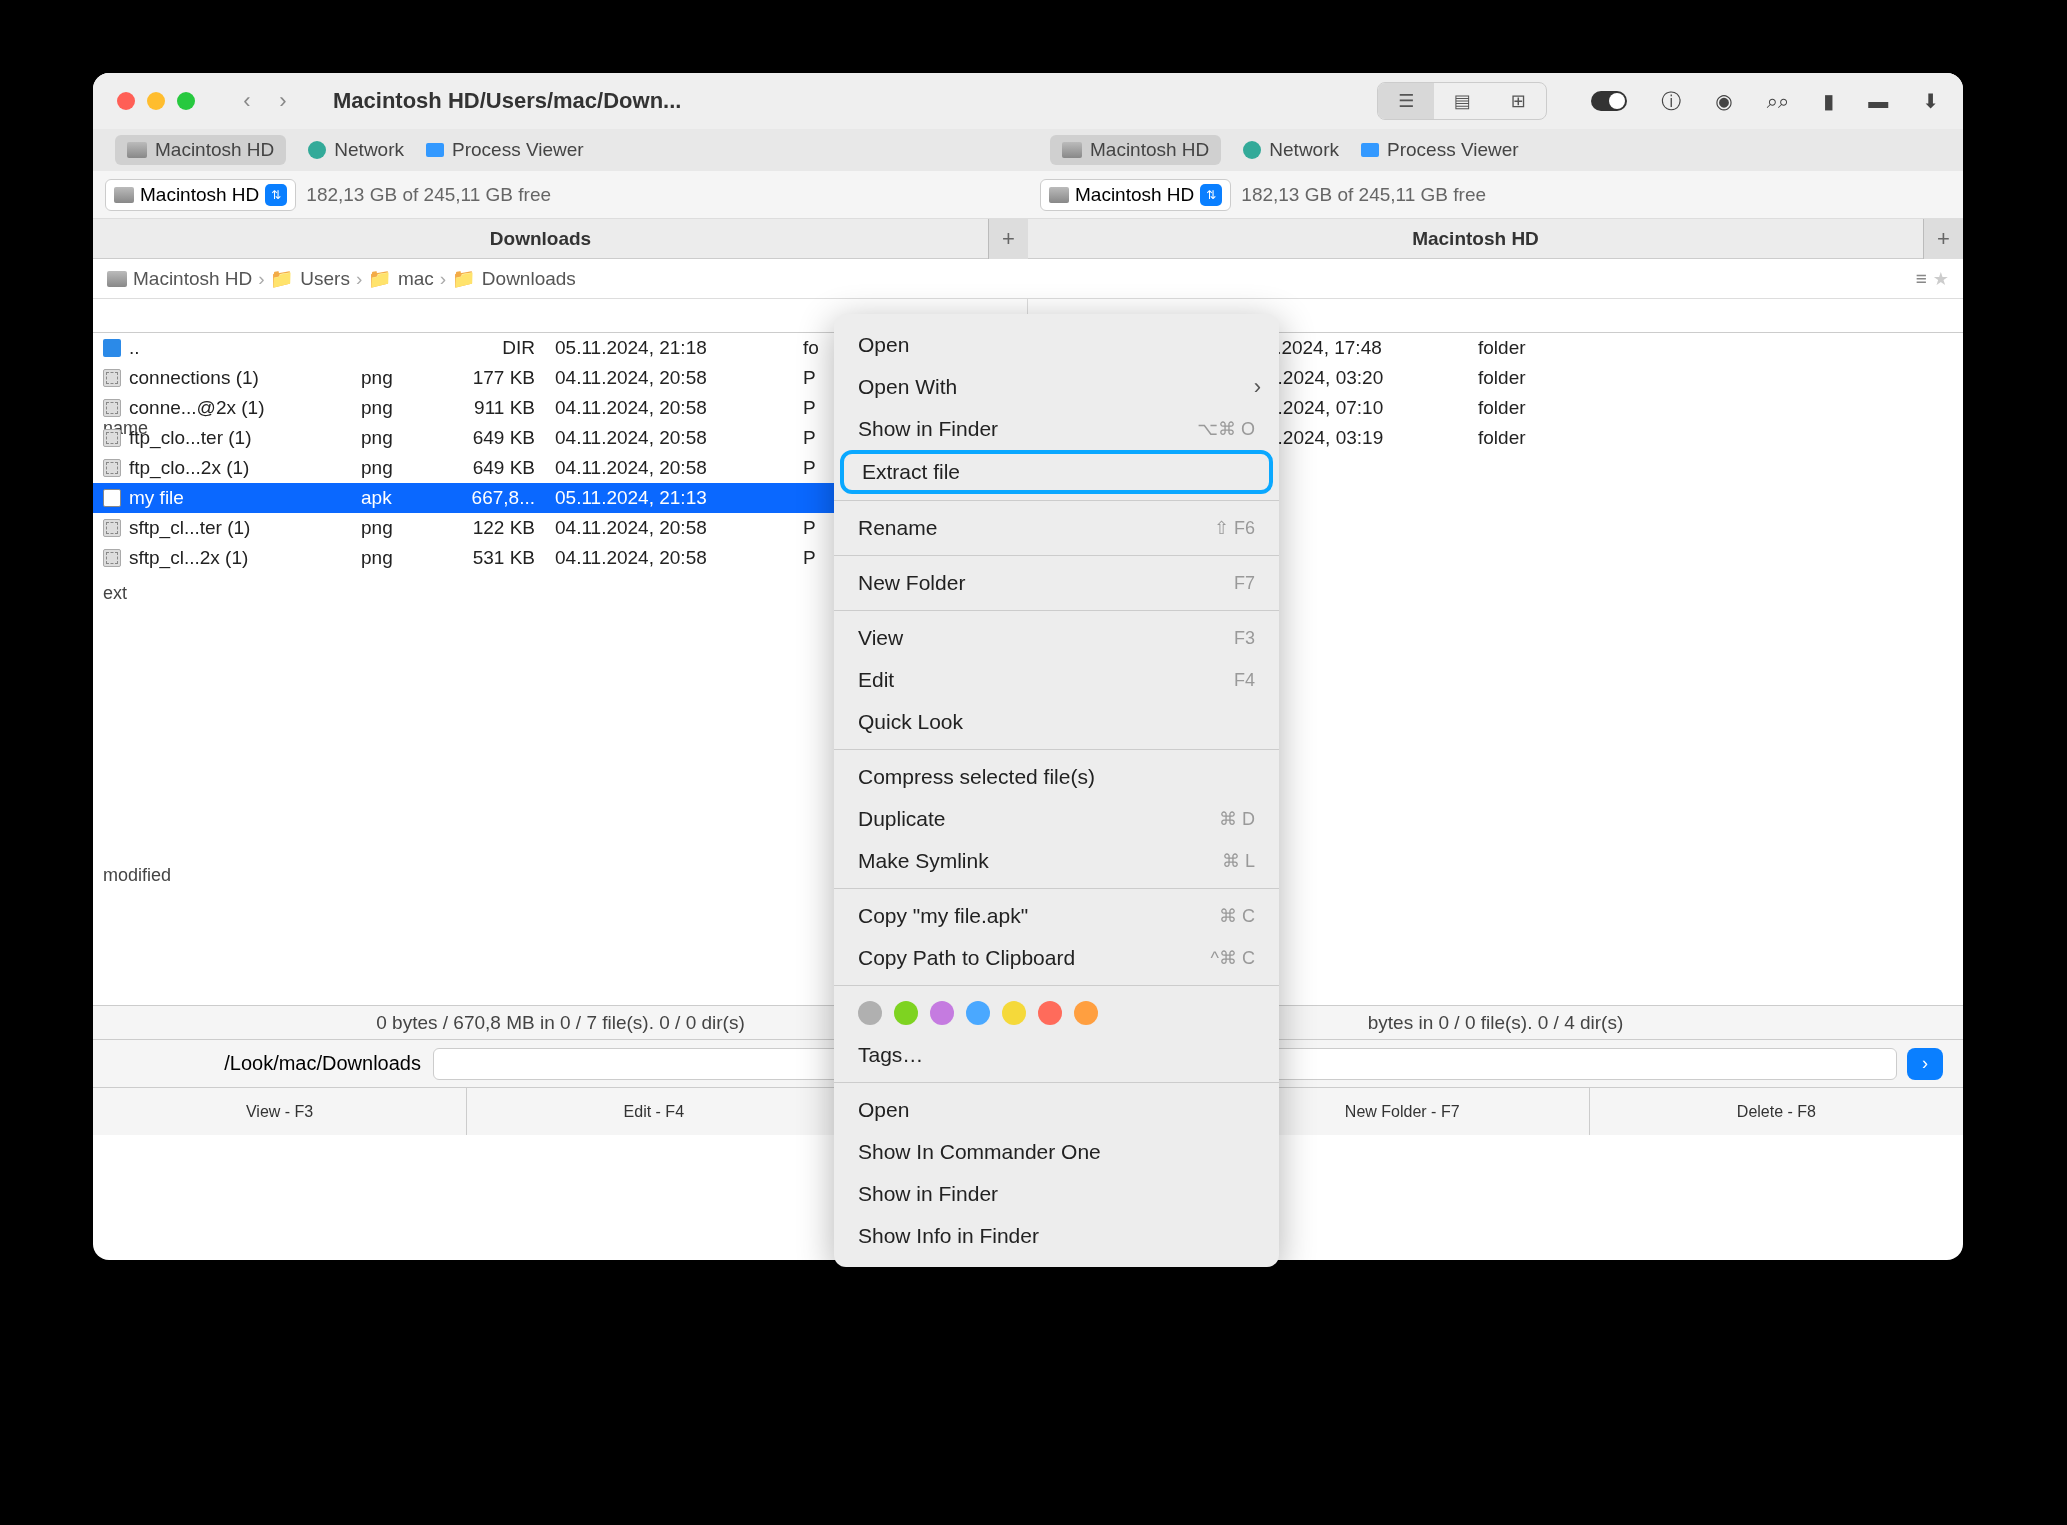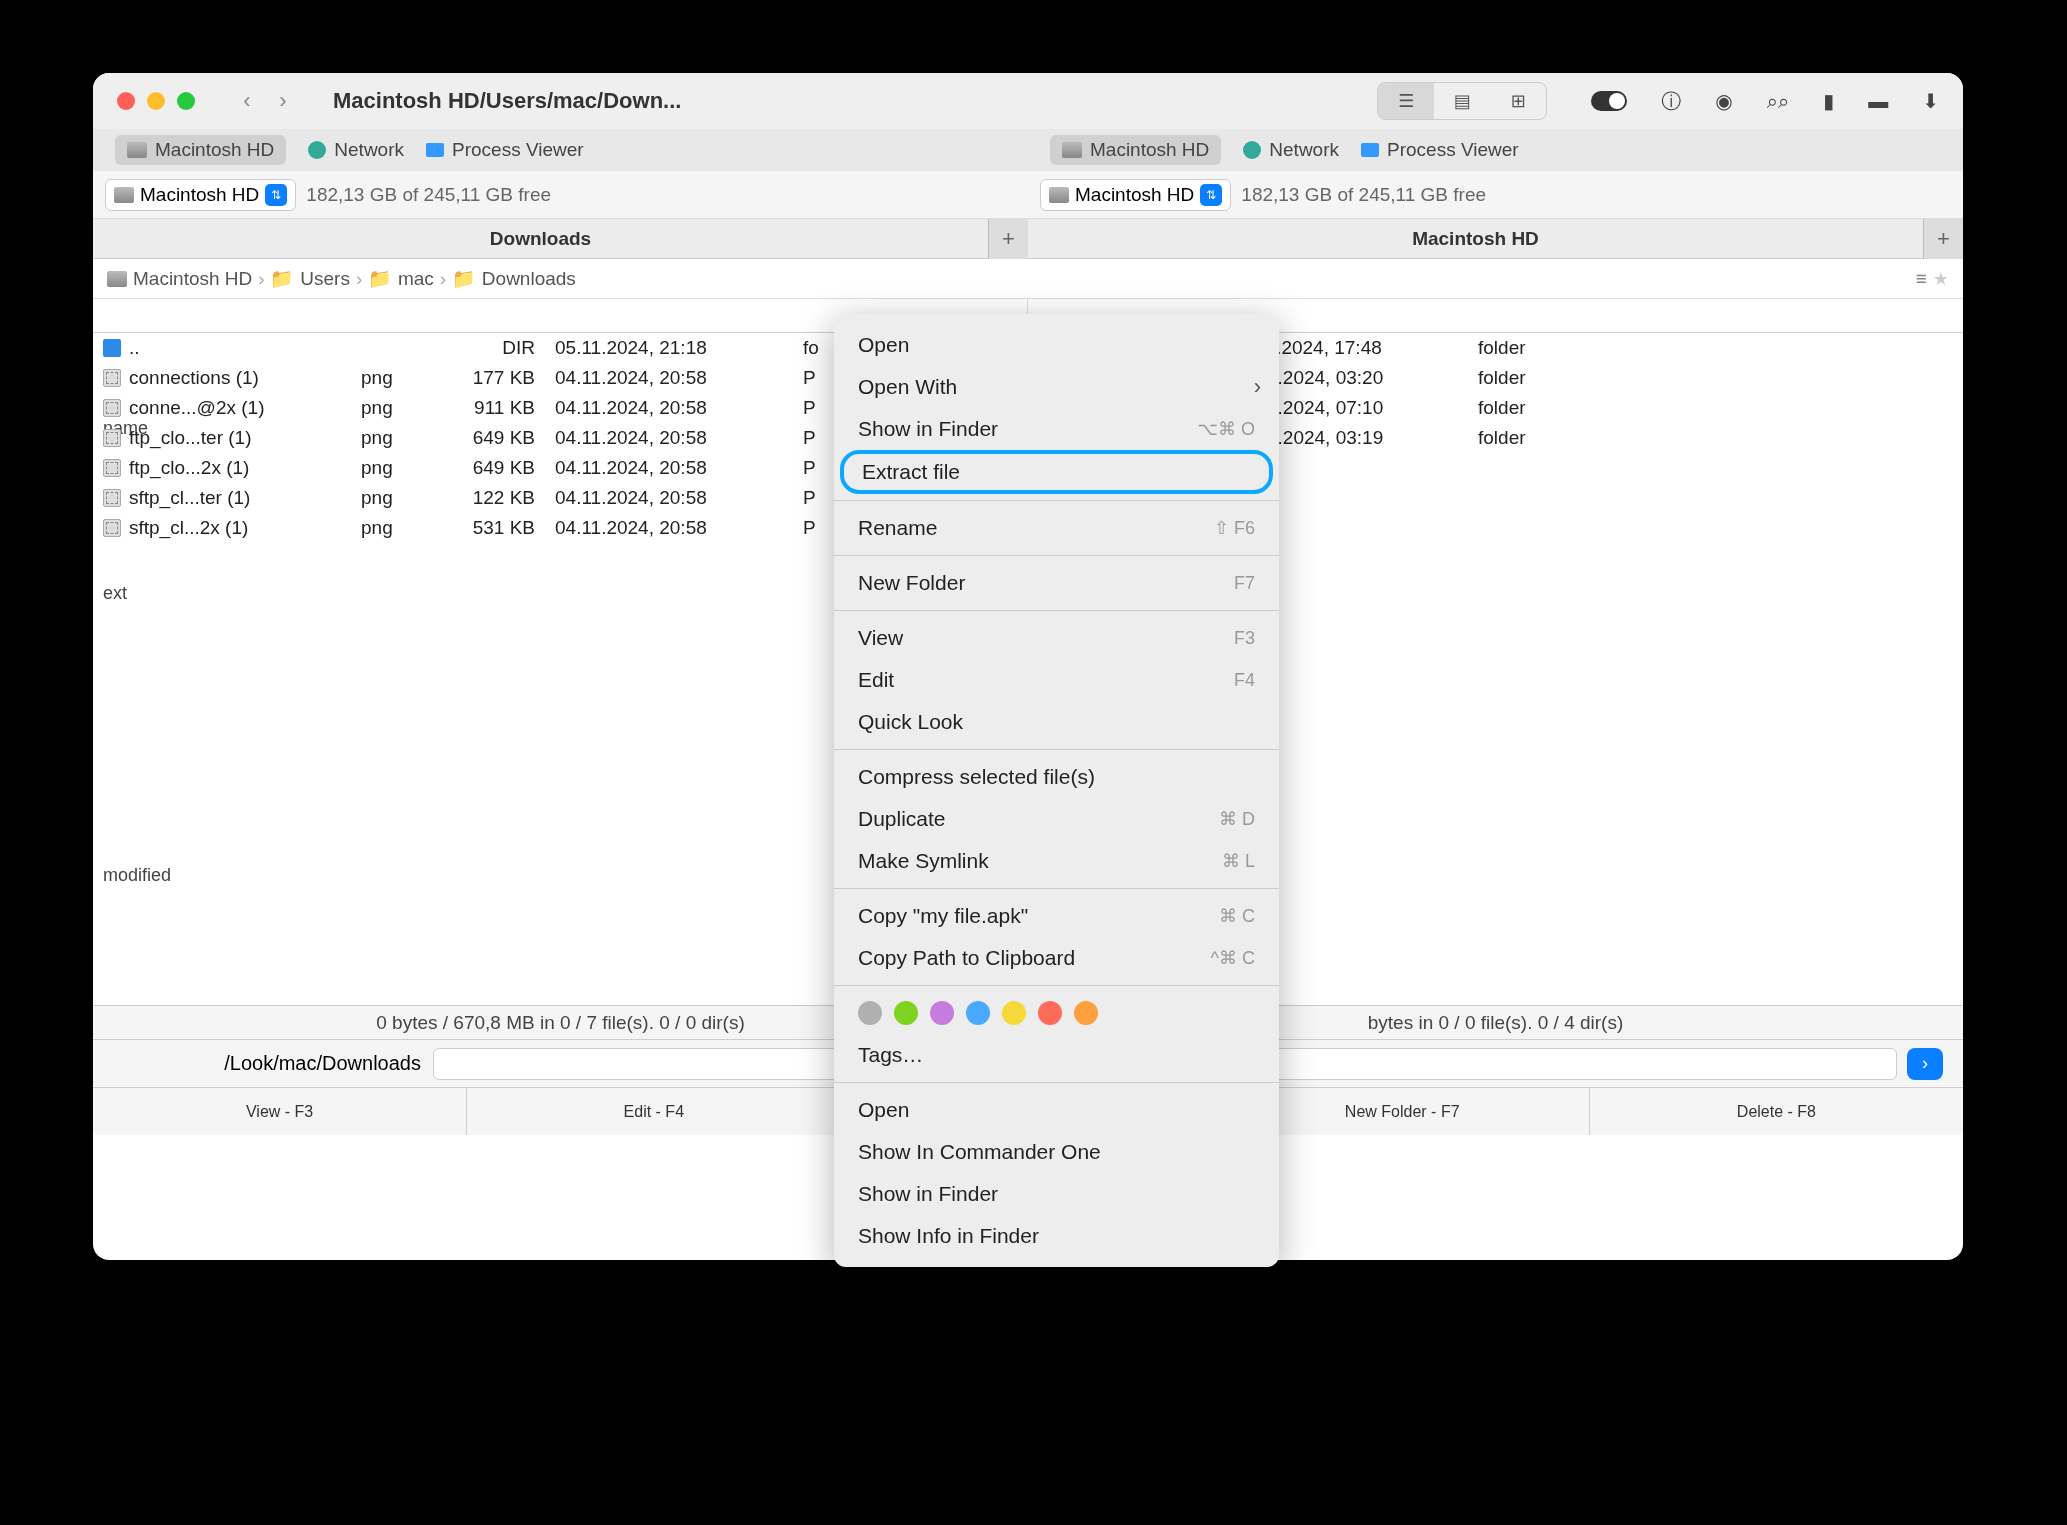--- a/index.html
+++ b/index.html
@@ -57,21 +57,21 @@
 .path-field{flex:0 0 320px;text-align:right;padding-right:12px;font-size:20px;}
 .path-input{flex:1;height:32px;border:1px solid #ccc;border-radius:6px;background:#fff;}
 .go-btn{width:36px;height:32px;margin-left:10px;background:#0a7fff;border-radius:8px;color:#fff;display:flex;align-items:center;justify-content:center;font-size:18px;}
 .btn-row{height:48px;display:flex;background:#f5f5f5;border-top:1px solid #ccc;}
 .fbtn{flex:1;display:flex;align-items:center;justify-content:center;font-size:16px;color:#333;border-right:1px solid #ccc;}
 .fbtn:last-child{border-right:none;}
 
 .ctx-menu{position:absolute;left:834px;top:314px;width:445px;background:#ededed;border-radius:12px;box-shadow:0 8px 36px rgba(0,0,0,0.3);padding:10px 0;z-index:100;}
 .ctx-item{height:42px;display:flex;align-items:center;padding:0 24px;font-size:21px;color:#222;position:relative;}
 .ctx-item .sc{margin-left:auto;color:#999;font-size:18px;}
-.ctx-item.hl{border:4px solid #0aa8ff;border-radius:19px;margin:0 6px;padding:0 18px;height:44px;}
+.ctx-item.hl{border:4px solid #0aa8ff;border-radius:12px;margin:0 6px;padding:0 18px;height:44px;}
 .ctx-item.sub:after{content:"›";position:absolute;right:18px;font-size:22px;color:#555;}
 .ctx-sep{height:1px;background:#ccc;margin:6px 0;}
 .tag-dots{height:42px;display:flex;align-items:center;gap:12px;padding:0 24px;}
 .tag-dot{width:24px;height:24px;border-radius:50%;}
 
 .toggle{width:36px;height:20px;background:#333;border-radius:10px;position:relative;}
 .toggle:after{content:"";position:absolute;right:2px;top:2px;width:16px;height:16px;background:#fff;border-radius:50%;}
 .drive-icon{width:20px;height:16px;background:linear-gradient(#bbb,#888);border-radius:2px;display:inline-block;}
 .globe{width:18px;height:18px;border-radius:50%;background:#3a9;display:inline-block;}
 .mon{width:18px;height:14px;background:#39f;border-radius:2px;display:inline-block;}
@@ -249,20 +249,30 @@
         <div class="row">
           <div class="cell c-name">
             <span class="fi img"></span>
             <span>ftp_clo...2x (1)</span>
           </div>
           <div class="cell c-ext">png</div>
           <div class="cell c-size">649 KB</div>
           <div class="cell c-mod">04.11.2024, 20:58</div>
           <div class="cell c-kind">P</div>
         </div>
+        <div class="row sel">
+          <div class="cell c-name">
+            <span class="fi file"></span>
+            <span>my file</span>
+          </div>
+          <div class="cell c-ext">apk</div>
+          <div class="cell c-size">667,8...</div>
+          <div class="cell c-mod">05.11.2024, 21:13</div>
+          <div class="cell c-kind"></div>
+        </div>
         <div class="row">
           <div class="cell c-name">
             <span class="fi img"></span>
             <span>sftp_cl...ter (1)</span>
           </div>
           <div class="cell c-ext">png</div>
           <div class="cell c-size">122 KB</div>
           <div class="cell c-mod">04.11.2024, 20:58</div>
           <div class="cell c-kind">P</div>
         </div>

